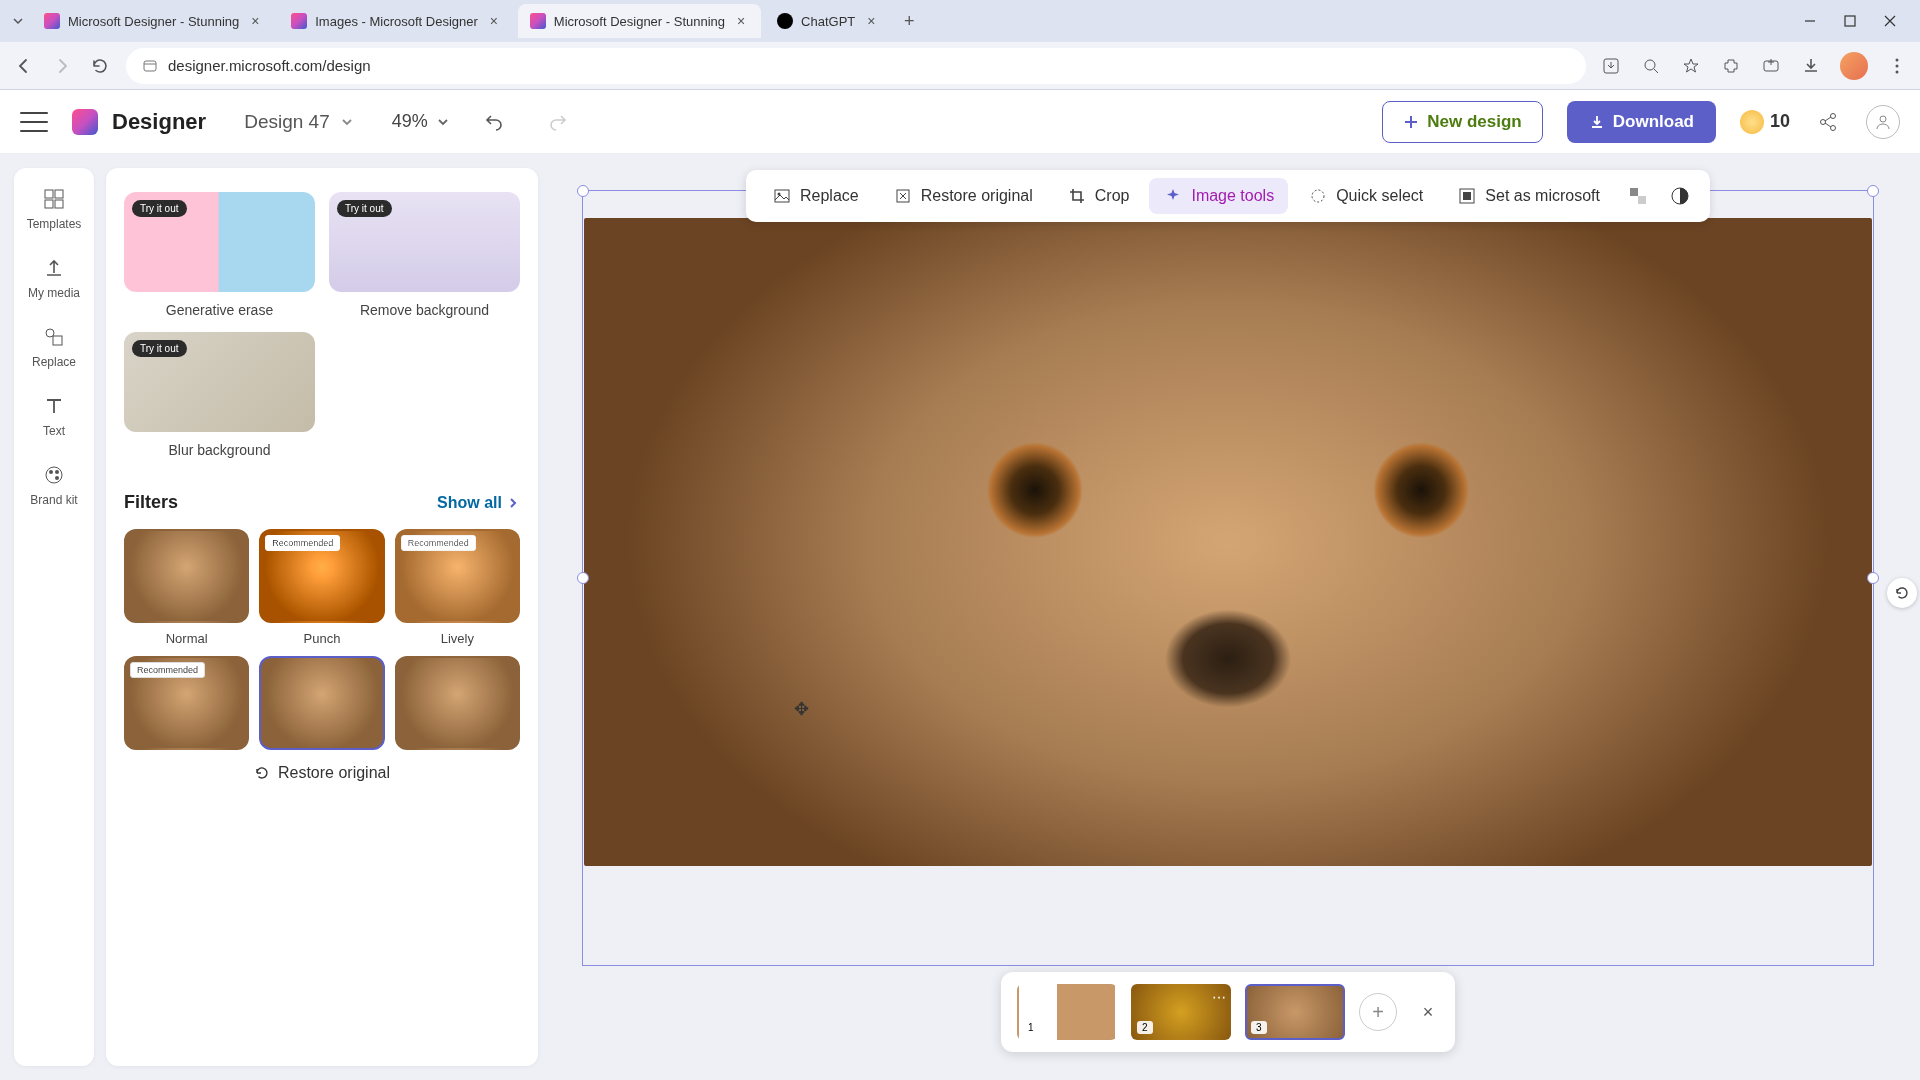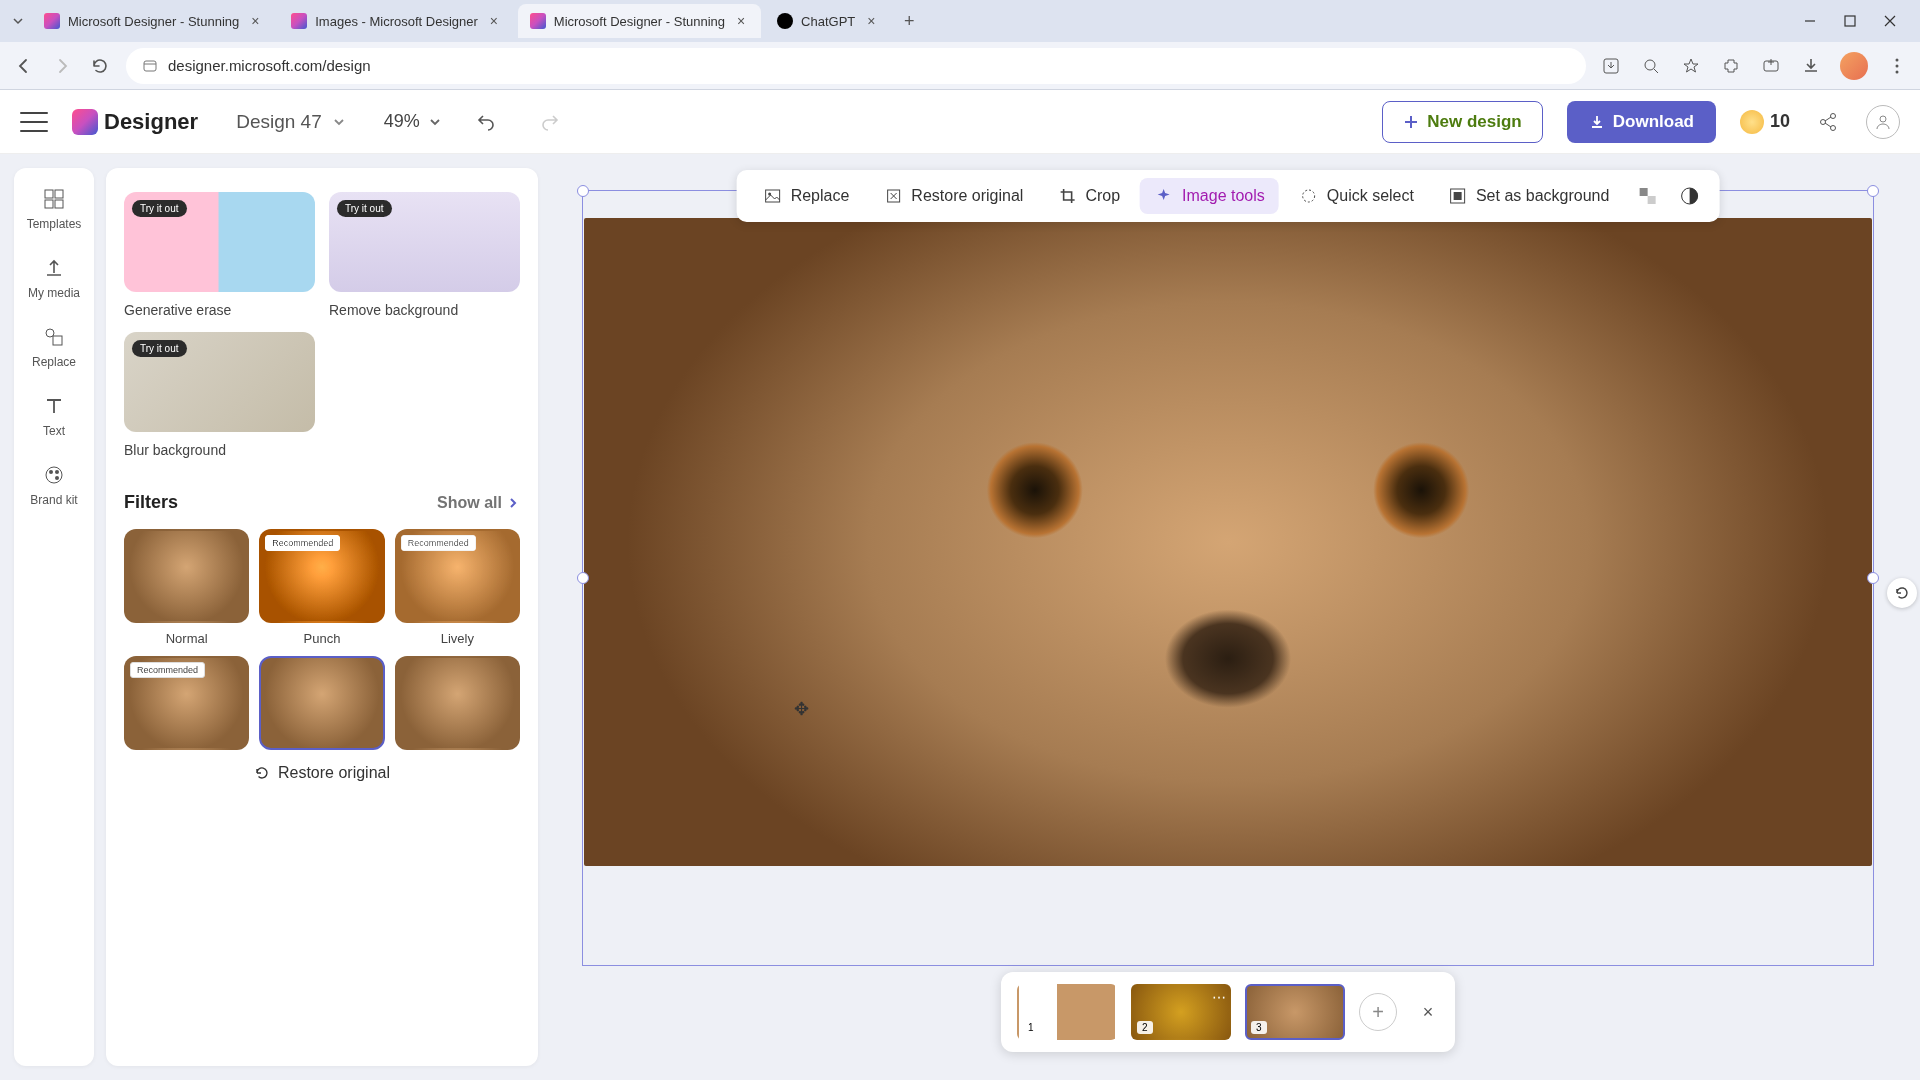--- a/index.html
+++ b/index.html
@@ -26,21 +26,21 @@
 .url-pill { flex:1; display:flex; align-items:center; gap:10px; background:#fff; border-radius:20px; height:36px; padding:0 16px; font-size:15px; color:#333; }
 .url-icon { color:#777; }
 .addr-actions { display:flex; gap:18px; align-items:center; }
 .addr-icon { width:22px; height:22px; color:#555; cursor:pointer; display:flex; align-items:center; justify-content:center; }
 .avatar { width:28px; height:28px; border-radius:50%; background:linear-gradient(135deg,#f4a261,#e76f51); }
 
 
 .app-header { display:flex; align-items:center; height:64px; padding:0 20px; gap:24px; background:#fff; border-bottom:1px solid #eee; }
 .hamburger { width:28px; height:20px; display:flex; flex-direction:column; justify-content:space-between; cursor:pointer; }
 .hamburger span { height:2px; background:#444; border-radius:1px; }
-.brand { display:flex; align-items:center; gap:6px; }
+.brand { display:flex; align-items:center; gap:14px; }
 .brand-mark { width:26px; height:26px; border-radius:6px; background:linear-gradient(135deg,#ff4d8d 0%,#c850c0 50%,#4158d0 100%); }
 .brand-text { font-size:22px; font-weight:700; color:#222; }
 .design-select { display:flex; align-items:center; gap:10px; padding:6px 14px; border-radius:6px; cursor:pointer; color:#555; font-size:19px; }
 .zoom-group { margin-left:auto; display:flex; align-items:center; gap:8px; color:#444; font-size:18px; cursor:pointer; }
 .hist-btn { width:28px; height:28px; display:flex; align-items:center; justify-content:center; color:#555; cursor:pointer; margin:0 6px; }
 .hist-btn.disabled { color:#ccc; }
 .new-design-btn { display:flex; align-items:center; gap:8px; padding:10px 20px; border:1.5px solid #5b5fc7; border-radius:8px; color:#4d7c0f; font-size:17px; font-weight:600; cursor:pointer; }
 .download-btn { display:flex; align-items:center; gap:8px; padding:11px 22px; background:#5b5fc7; border-radius:8px; color:#fff; font-size:17px; font-weight:600; cursor:pointer; }
 .coin { width:24px; height:24px; border-radius:50%; background:radial-gradient(circle,#ffe08a,#f5b942); display:flex; align-items:center; justify-content:center; font-size:12px; }
 .credit-count { font-size:18px; font-weight:600; color:#333; }
@@ -56,24 +56,24 @@
 
 .side-panel { width:432px; background:#fff; border-radius:12px; margin:14px 0 14px 12px; padding:24px 18px 0; box-shadow:0 1px 4px rgba(0,0,0,.05); overflow-y:auto; position:relative; }
 .section-title { font-size:18px; font-weight:700; color:#222; margin-bottom:18px; }
 .tool-grid { display:grid; grid-template-columns:1fr 1fr; gap:14px; margin-bottom:34px; }
 .tool-card { cursor:pointer; }
 .tool-thumb { height:100px; border-radius:12px; background:linear-gradient(135deg,#ffd6e7,#c5e8ff); position:relative; overflow:hidden; }
 .tool-thumb.te { background:linear-gradient(90deg,#ffc3d8 0%,#ffc3d8 49%,#a8d8f0 50%,#a8d8f0 100%); }
 .tool-thumb.rb { background:linear-gradient(180deg,#e8e2f4,#d4cce8); }
 .tool-thumb.bb { background:linear-gradient(135deg,#d9d4c8,#c4bca8); }
 .try-badge { position:absolute; top:8px; left:8px; background:#2b2b2b; color:#fff; font-size:10px; padding:3px 8px; border-radius:10px; }
-.tool-label { text-align:left; font-size:14px; color:#444; margin-top:10px; }
+.tool-label { text-align:center; font-size:14px; color:#444; margin-top:10px; }
 
 .filters-head { display:flex; justify-content:space-between; align-items:center; margin-bottom:16px; }
-.show-all { color:#737373; font-size:16px; font-weight:600; cursor:pointer; display:flex; align-items:center; gap:4px; }
+.show-all { color:#0369a1; font-size:16px; font-weight:600; cursor:pointer; display:flex; align-items:center; gap:4px; }
 .filter-grid { display:grid; grid-template-columns:repeat(3,1fr); gap:10px; }
 .filter-card { cursor:pointer; }
 .filter-thumb { height:94px; border-radius:12px; background:radial-gradient(circle at 50% 40%,#d4a574 0%,#8b6239 70%); position:relative; border:2px solid transparent; }
 .filter-thumb.sel { border-color:#5b5fc7; }
 .filter-thumb.punch { filter:contrast(1.4) saturate(1.5); }
 .filter-thumb.lively { filter:saturate(1.3) brightness(1.1); }
 .rec-badge { position:absolute; top:4px; left:4px; background:#fff; color:#444; font-size:9px; padding:2px 6px; border-radius:3px; border:1px solid #ddd; }
 .filter-label { text-align:center; font-size:13px; color:#444; margin-top:8px; }
 .restore-bottom { text-align:center; padding:14px 0; font-size:16px; color:#333; cursor:pointer; display:flex; align-items:center; justify-content:center; gap:8px; }
 
@@ -465,21 +465,21 @@
           </span>
           <span>Quick select</span>
         </div>
       <div class="ctx-item">
           <span class="ctx-ico">
             <svg width="18" height="18" viewBox="0 0 18 18">
               <rect x="2" y="2" width="14" height="14" stroke="#444" fill="none"></rect>
               <rect x="5" y="5" width="8" height="8" fill="#444"></rect>
             </svg>
           </span>
-          <span>Set as background</span>
+          <span>Set as microsoft</span>
         </div>
       <div class="ctx-item" style="padding:8px 8px">
           <span class="ctx-ico">
             <svg width="20" height="20" viewBox="0 0 20 20">
               <rect x="2" y="2" width="8" height="8" fill="#888"></rect>
               <rect x="10" y="10" width="8" height="8" fill="#ccc"></rect>
             </svg>
           </span>
         </div>
       <div class="ctx-item" style="padding:8px 8px">

